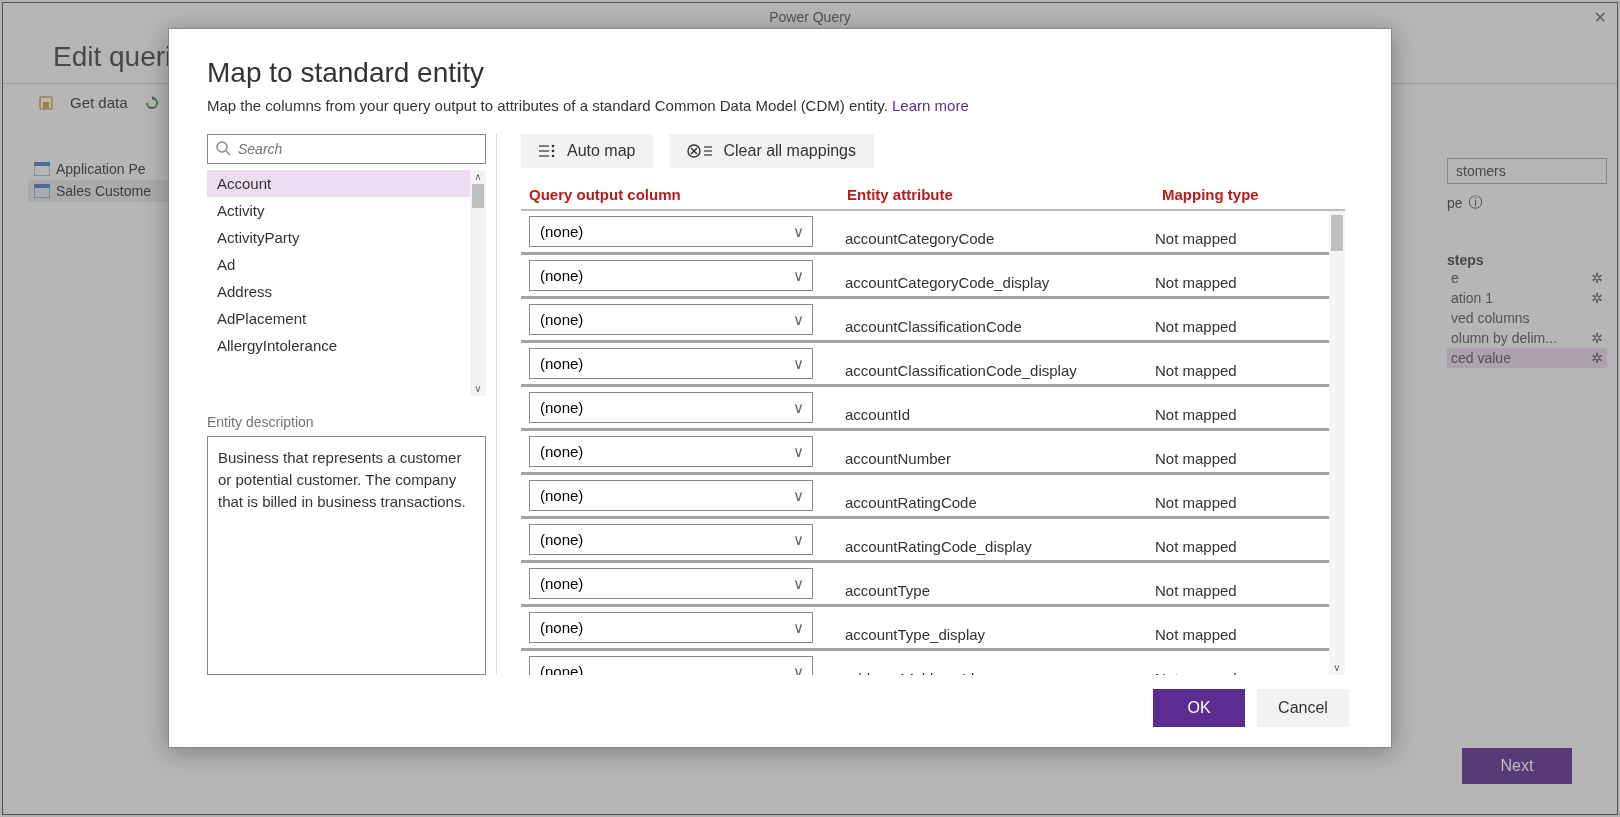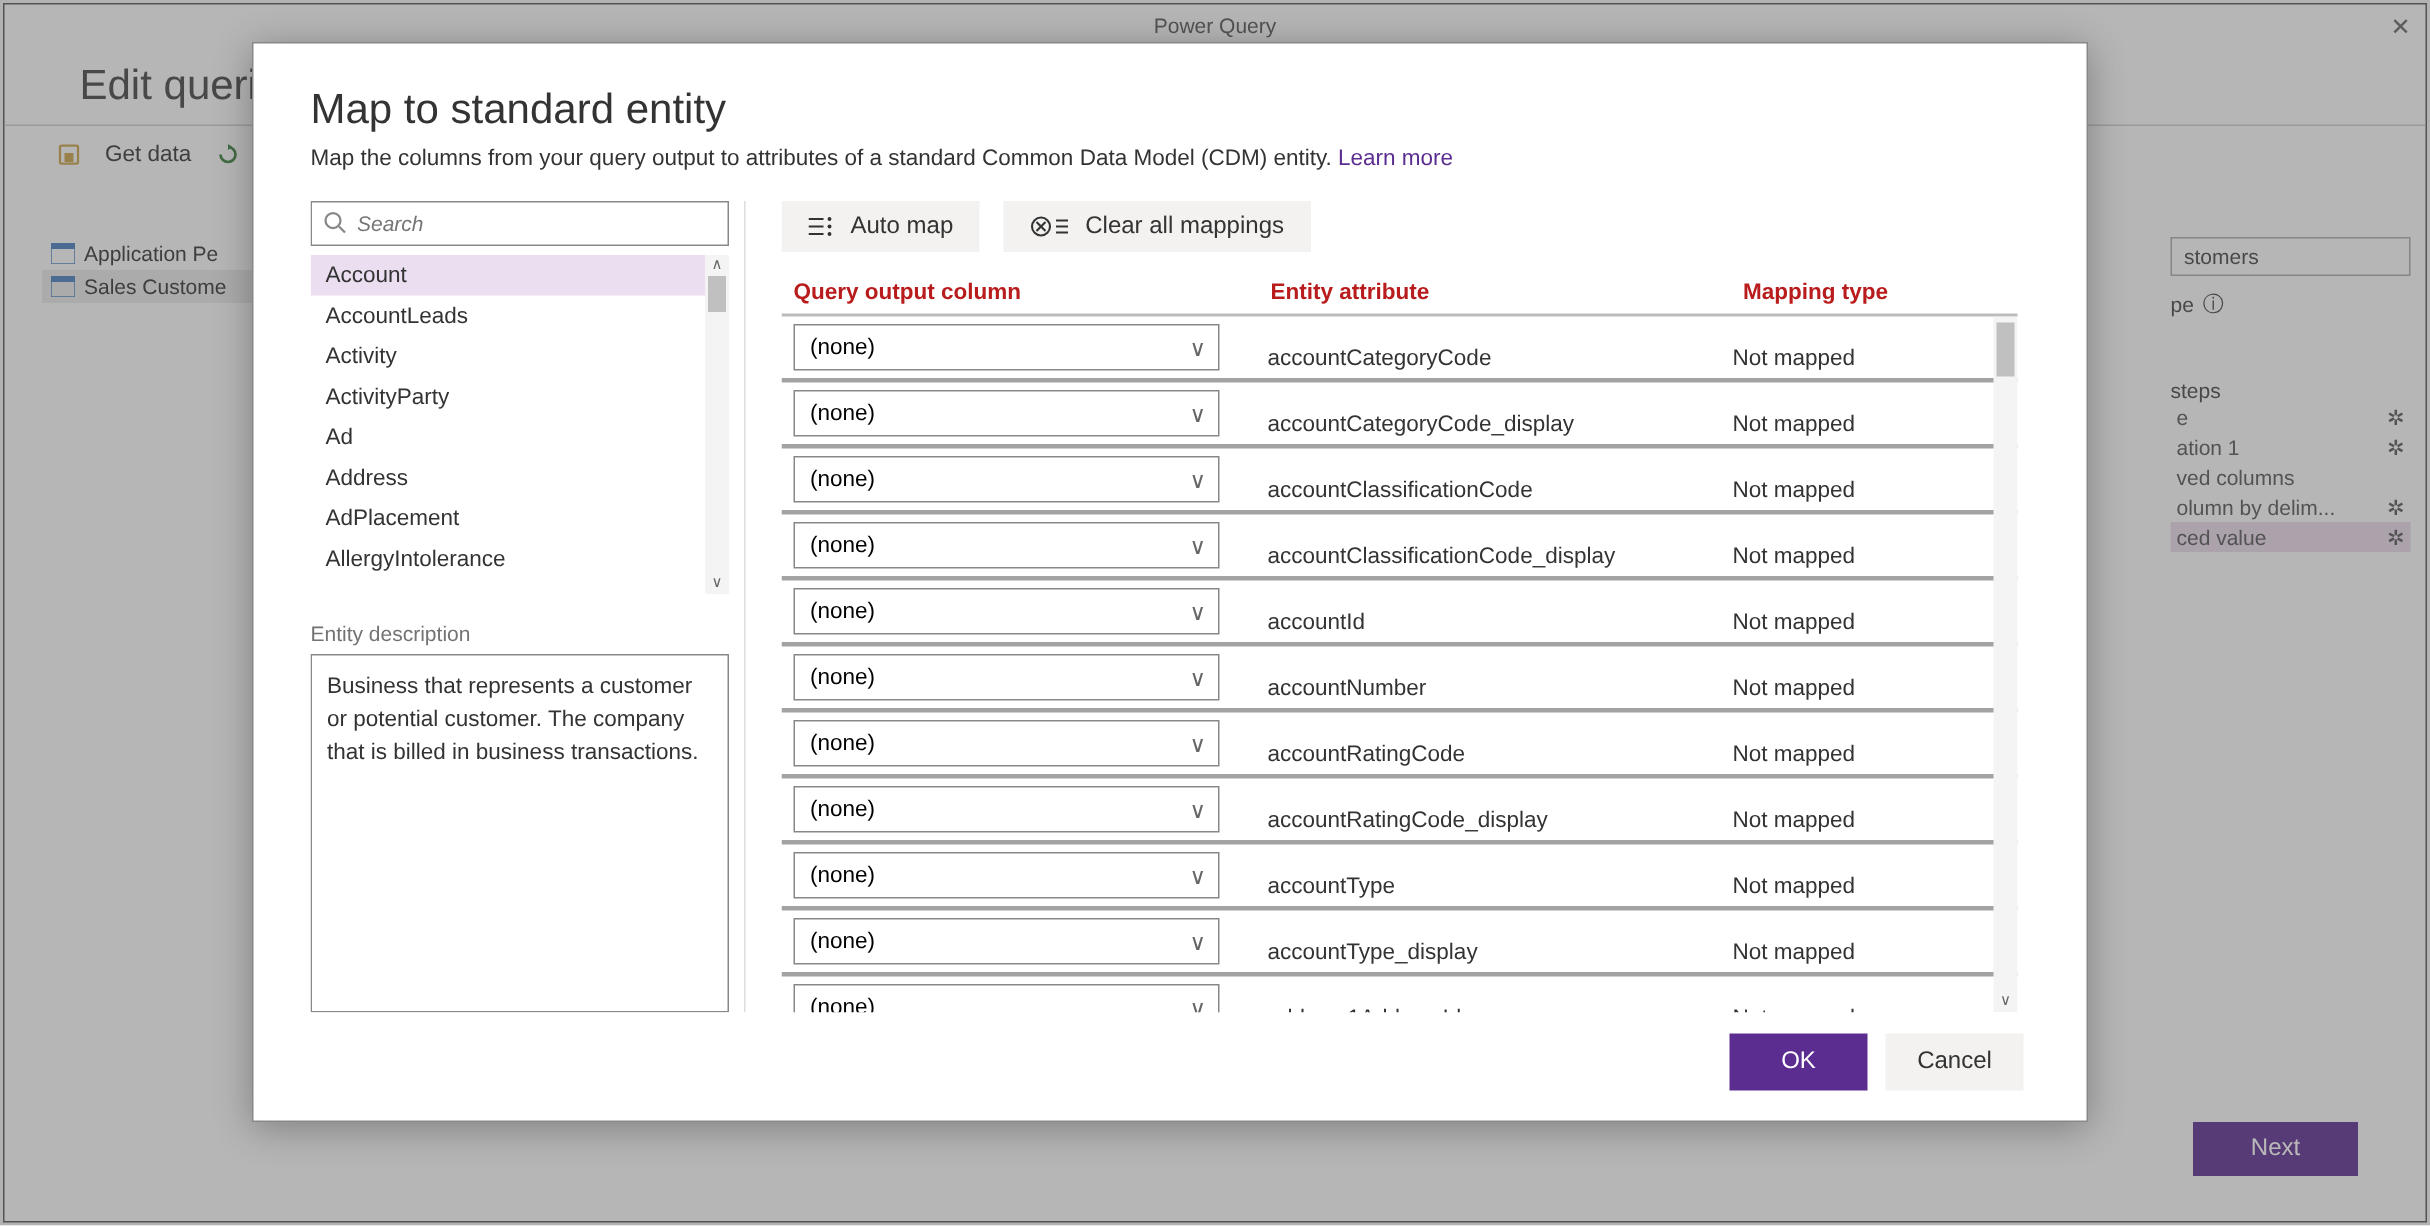--- a/index.html
+++ b/index.html
@@ -131,21 +131,21 @@
         </span>
       <span>Sales Custome</span>
     </div>
   </div>
   <div class="bg-right-panel">
     <div class="field">stomers</div>
     <div style="display:flex; align-items:center; gap:6px;">
         <span>pe</span>
         <span>ⓘ</span>
       </div>
-    <div style="margin-top:40px; font-weight:400;">steps</div>
+    <div style="margin-top:40px; font-weight:700;">steps</div>
     <div class="step">
         <span>e</span>
         <span>✲</span>
       </div>
     <div class="step">
         <span>ation 1</span>
         <span>✲</span>
       </div>
     <div class="step">
         <span>ved columns</span>
@@ -180,21 +180,20 @@
                 <circle cx="7" cy="7" r="5" fill="none" stroke="#888" stroke-width="1.5"></circle>
                 <line x1="11" y1="11" x2="15" y2="15" stroke="#888" stroke-width="1.5"></line>
               </svg>
           </span>
           <input class="search-input" placeholder="Search" style="">
         </div>
 
         <div class="entity-list-wrap">
           <div class="entity-list">
             <div class="entity-item selected">Account</div>
-            <div class="entity-item">AccountLeads</div>
             <div class="entity-item">Activity</div>
             <div class="entity-item">ActivityParty</div>
             <div class="entity-item">Ad</div>
             <div class="entity-item">Address</div>
             <div class="entity-item">AdPlacement</div>
             <div class="entity-item">AllergyIntolerance</div>
           </div>
           <div class="entity-scroll">
             <span class="arr">∧</span>
             <div class="thumb"></div>

